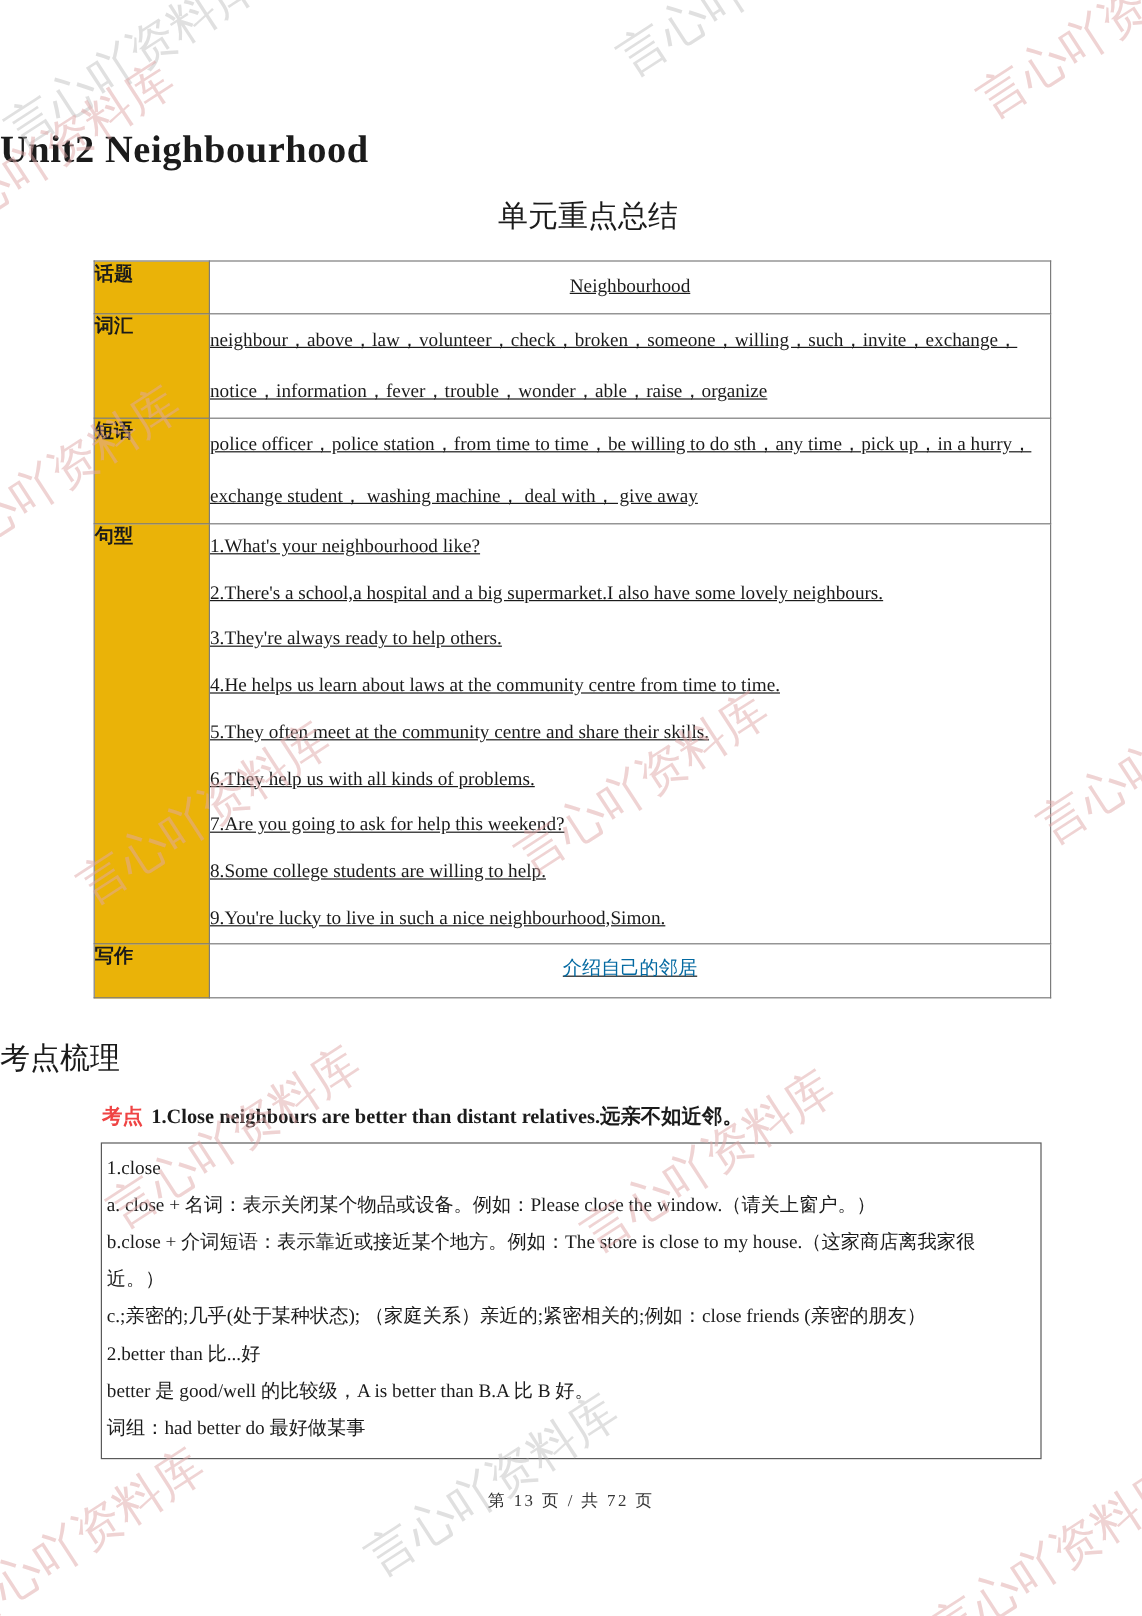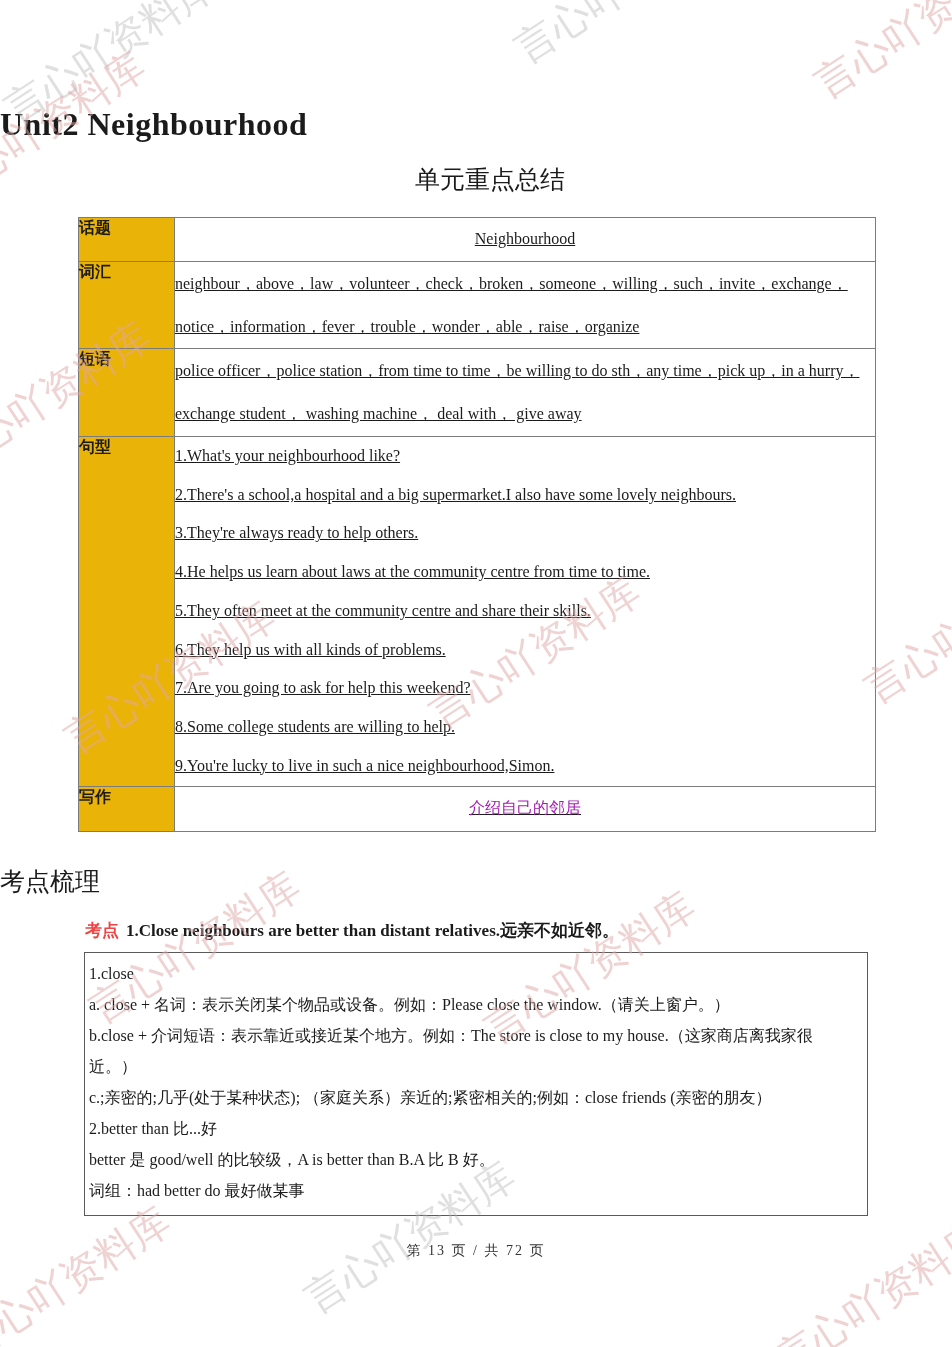--- a/index.html
+++ b/index.html
@@ -65,21 +65,21 @@
   .r-phrase td{height:87px;}
   .r-pattern td{height:349px;}
   .r-grammar td{height:47px;}
   .r-writing td{height:44px;}
   .cell-line{line-height:43px;}
   .r-pattern .cell-line{line-height:38.7px;}
   .r-topic .cell-line,
   .r-grammar .cell-line,
   .r-writing .cell-line{text-align:center;line-height:42px;}
   .r-grammar .cell-line{font-weight:700;}
-  .r-writing .cell-line{color:#a21caf;}
+  .r-writing .cell-line{color:#0369a1;}
   
   .exam-heading{
     margin:33px 0 0;
     font-size:25px;
     font-weight:400;
   }
   .exam-point{
     margin:21px 0 0 85px;
     font-size:17px;
     font-weight:700;

